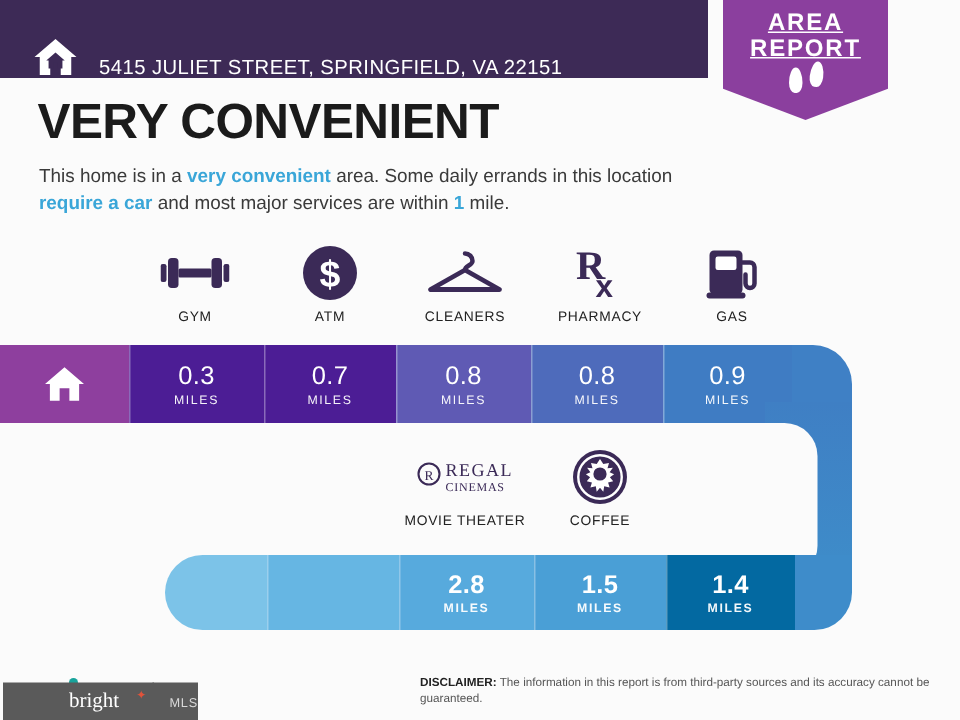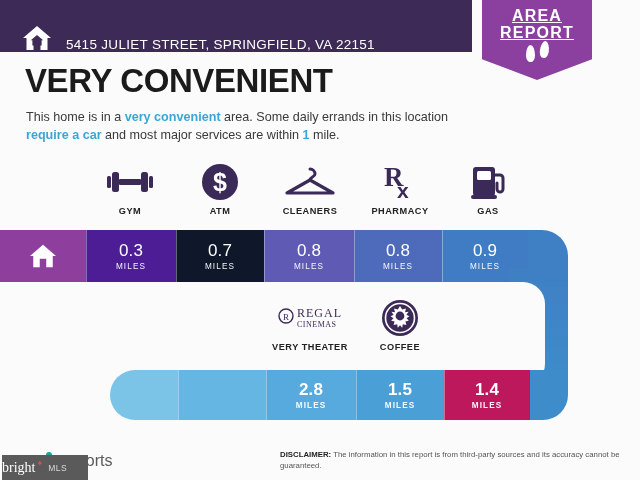--- a/index.html
+++ b/index.html
@@ -43,21 +43,21 @@
   .desc{
     position:absolute;left:26px;top:108px;width:440px;
     font-size:12.6px;color:#3a3a3a;line-height:1.45;
   }
   .hl{color:#3aa6d8;font-weight:bold;}
 
   
   .iconrow{position:absolute;left:0;top:160px;width:640px;height:66px;}
   .col{position:absolute;width:88px;text-align:center;}
   .col .glyph{height:44px;display:flex;align-items:center;justify-content:center;}
-  .col .cap{font-size:9.2px;font-weight:bold;color:#222;letter-spacing:.5px;margin-top:2px;}
+  .col .cap{font-size:9.2px;font-weight:normal;color:#222;letter-spacing:.5px;margin-top:2px;}
   .c1{left:86px;} .c2{left:176px;} .c3{left:266px;} .c4{left:356px;} .c5{left:444px;}
 
   .iconrow2{position:absolute;left:0;top:296px;width:640px;height:66px;}
 
   
   .bar1{
     position:absolute;left:0;top:230px;height:52px;width:568px;
     border-radius:0 26px 0 0;overflow:hidden;display:flex;
   }
   .bar2{
@@ -82,21 +82,21 @@
   .disclaimer{
     position:absolute;left:280px;top:450px;width:348px;
     font-size:7.8px;color:#555;line-height:1.35;
   }
   .disclaimer b{color:#222;}
   .brandtext{
     position:absolute;left:68px;top:452px;font-size:16px;color:#5a5a5a;
   }
   .mls{
     position:absolute;left:2px;top:455px;width:86px;height:25px;
-    background:#5a5a5a;display:flex;align-items:center;justify-content:flex-start;gap:3px;
+    background:#5a5a5a;display:flex;align-items:center;justify-content:space-between;gap:3px;padding-left:44px;
   }
   .mls .b1{color:#fff;font-family:"Liberation Serif",serif;font-size:14px;}
   .mls .b2{color:#d9d9d9;font-size:8.5px;letter-spacing:.5px;}
   .mls .star{color:#e0533b;font-size:8px;position:relative;top:-4px;left:-2px;}
   .teal{position:absolute;left:46px;top:452px;width:6px;height:6px;border-radius:50%;background:#18a39b;}
 
   svg{display:block;}
 </style>
 </head>
 <body>
@@ -187,21 +187,21 @@
   <div class="bar1">
     <div class="seg seg-home" style="background:#8e3f9e">
       <svg width="28" height="26" viewBox="0 0 30 28">
         <path d="M15 2 L29 14 L25.5 14 L25.5 26 L18.5 26 L18.5 17 L11.5 17 L11.5 26 L4.5 26 L4.5 14 L1 14 Z" fill="#ffffff"></path>
       </svg>
     </div>
     <div class="seg divider" style="width:90px;background:#4c1d95">
       <div class="v">0.3</div>
       <div class="u">MILES</div>
     </div>
-    <div class="seg divider" style="width:88px;background:#0f172a">
+    <div class="seg divider" style="width:88px;background:#4c1d95">
       <div class="v">0.7</div>
       <div class="u">MILES</div>
     </div>
     <div class="seg divider" style="width:90px;background:#5f5ab4">
       <div class="v">0.8</div>
       <div class="u">MILES</div>
     </div>
     <div class="seg divider" style="width:88px;background:#4e6bbb">
       <div class="v">0.8</div>
       <div class="u">MILES</div>
@@ -219,21 +219,21 @@
   <div class="iconrow2">
     <div class="col c3">
       <div class="glyph">
         <svg width="66" height="30" viewBox="0 0 66 30">
           <circle cx="9" cy="13" r="7" fill="none" stroke="#3b2a57" stroke-width="1.4"></circle>
           <text x="9" y="17" font-family="Liberation Serif, serif" font-size="9" fill="#3b2a57" text-anchor="middle">R</text>
           <text x="20" y="14" font-family="Liberation Serif, serif" font-size="12" fill="#3b2a57" letter-spacing="1">REGAL</text>
           <text x="20" y="24" font-family="Liberation Serif, serif" font-size="8" fill="#3b2a57" letter-spacing=".5">CINEMAS</text>
         </svg>
       </div>
-      <div class="cap">VERY THEATER</div>
+      <div class="cap">MOVIE THEATER</div>
     </div>
 
     <div class="col c4">
       <div class="glyph">
         <svg width="40" height="40" viewBox="0 0 40 40">
           <circle cx="20" cy="20" r="18" fill="#3b2a57"></circle>
           <circle cx="20" cy="20" r="14.5" fill="none" stroke="#ffffff" stroke-width="1.6"></circle>
           <path d="M20 8 l2.2 3.4 L26 10.6 l-1 3.6 3.6-.4 -2.2 3 3 1.4 -2.8 2 2.2 2.6 -3.4 .8 1 3.4 -3.6-.8 -.6 3.6 -2.2-2.6 -2.2 2.6 -.6-3.6 -3.6 .8 1-3.4 -3.4-.8 2.2-2.6 -2.8-2 3-1.4 -2.2-3 3.6 .4 -1-3.6 3.8 .8 Z" fill="#ffffff"></path>
           <circle cx="20" cy="18" r="4.4" fill="#3b2a57"></circle>
         </svg>
@@ -247,21 +247,21 @@
     <div class="seg" style="width:68px;background:#7cc3e8"></div>
     <div class="seg divider" style="width:88px;background:#66b6e3"></div>
     <div class="seg divider" style="width:90px;background:#57aadd">
       <div class="v">2.8</div>
       <div class="u">MILES</div>
     </div>
     <div class="seg divider" style="width:88px;background:#4a9fd6">
       <div class="v">1.5</div>
       <div class="u">MILES</div>
     </div>
-    <div class="seg divider" style="width:86px;background:#be185d">
+    <div class="seg divider" style="width:86px;background:#0369a1">
       <div class="v">1.4</div>
       <div class="u">MILES</div>
     </div>
     <div class="seg" style="flex:1;background:#3e8cca"></div>
   </div>
 
   <div class="disclaimer">
     <b>DISCLAIMER:</b><span> The information in this report is from third-party sources and its accuracy cannot be guaranteed.</span>
   </div>
   <div class="teal"></div>

